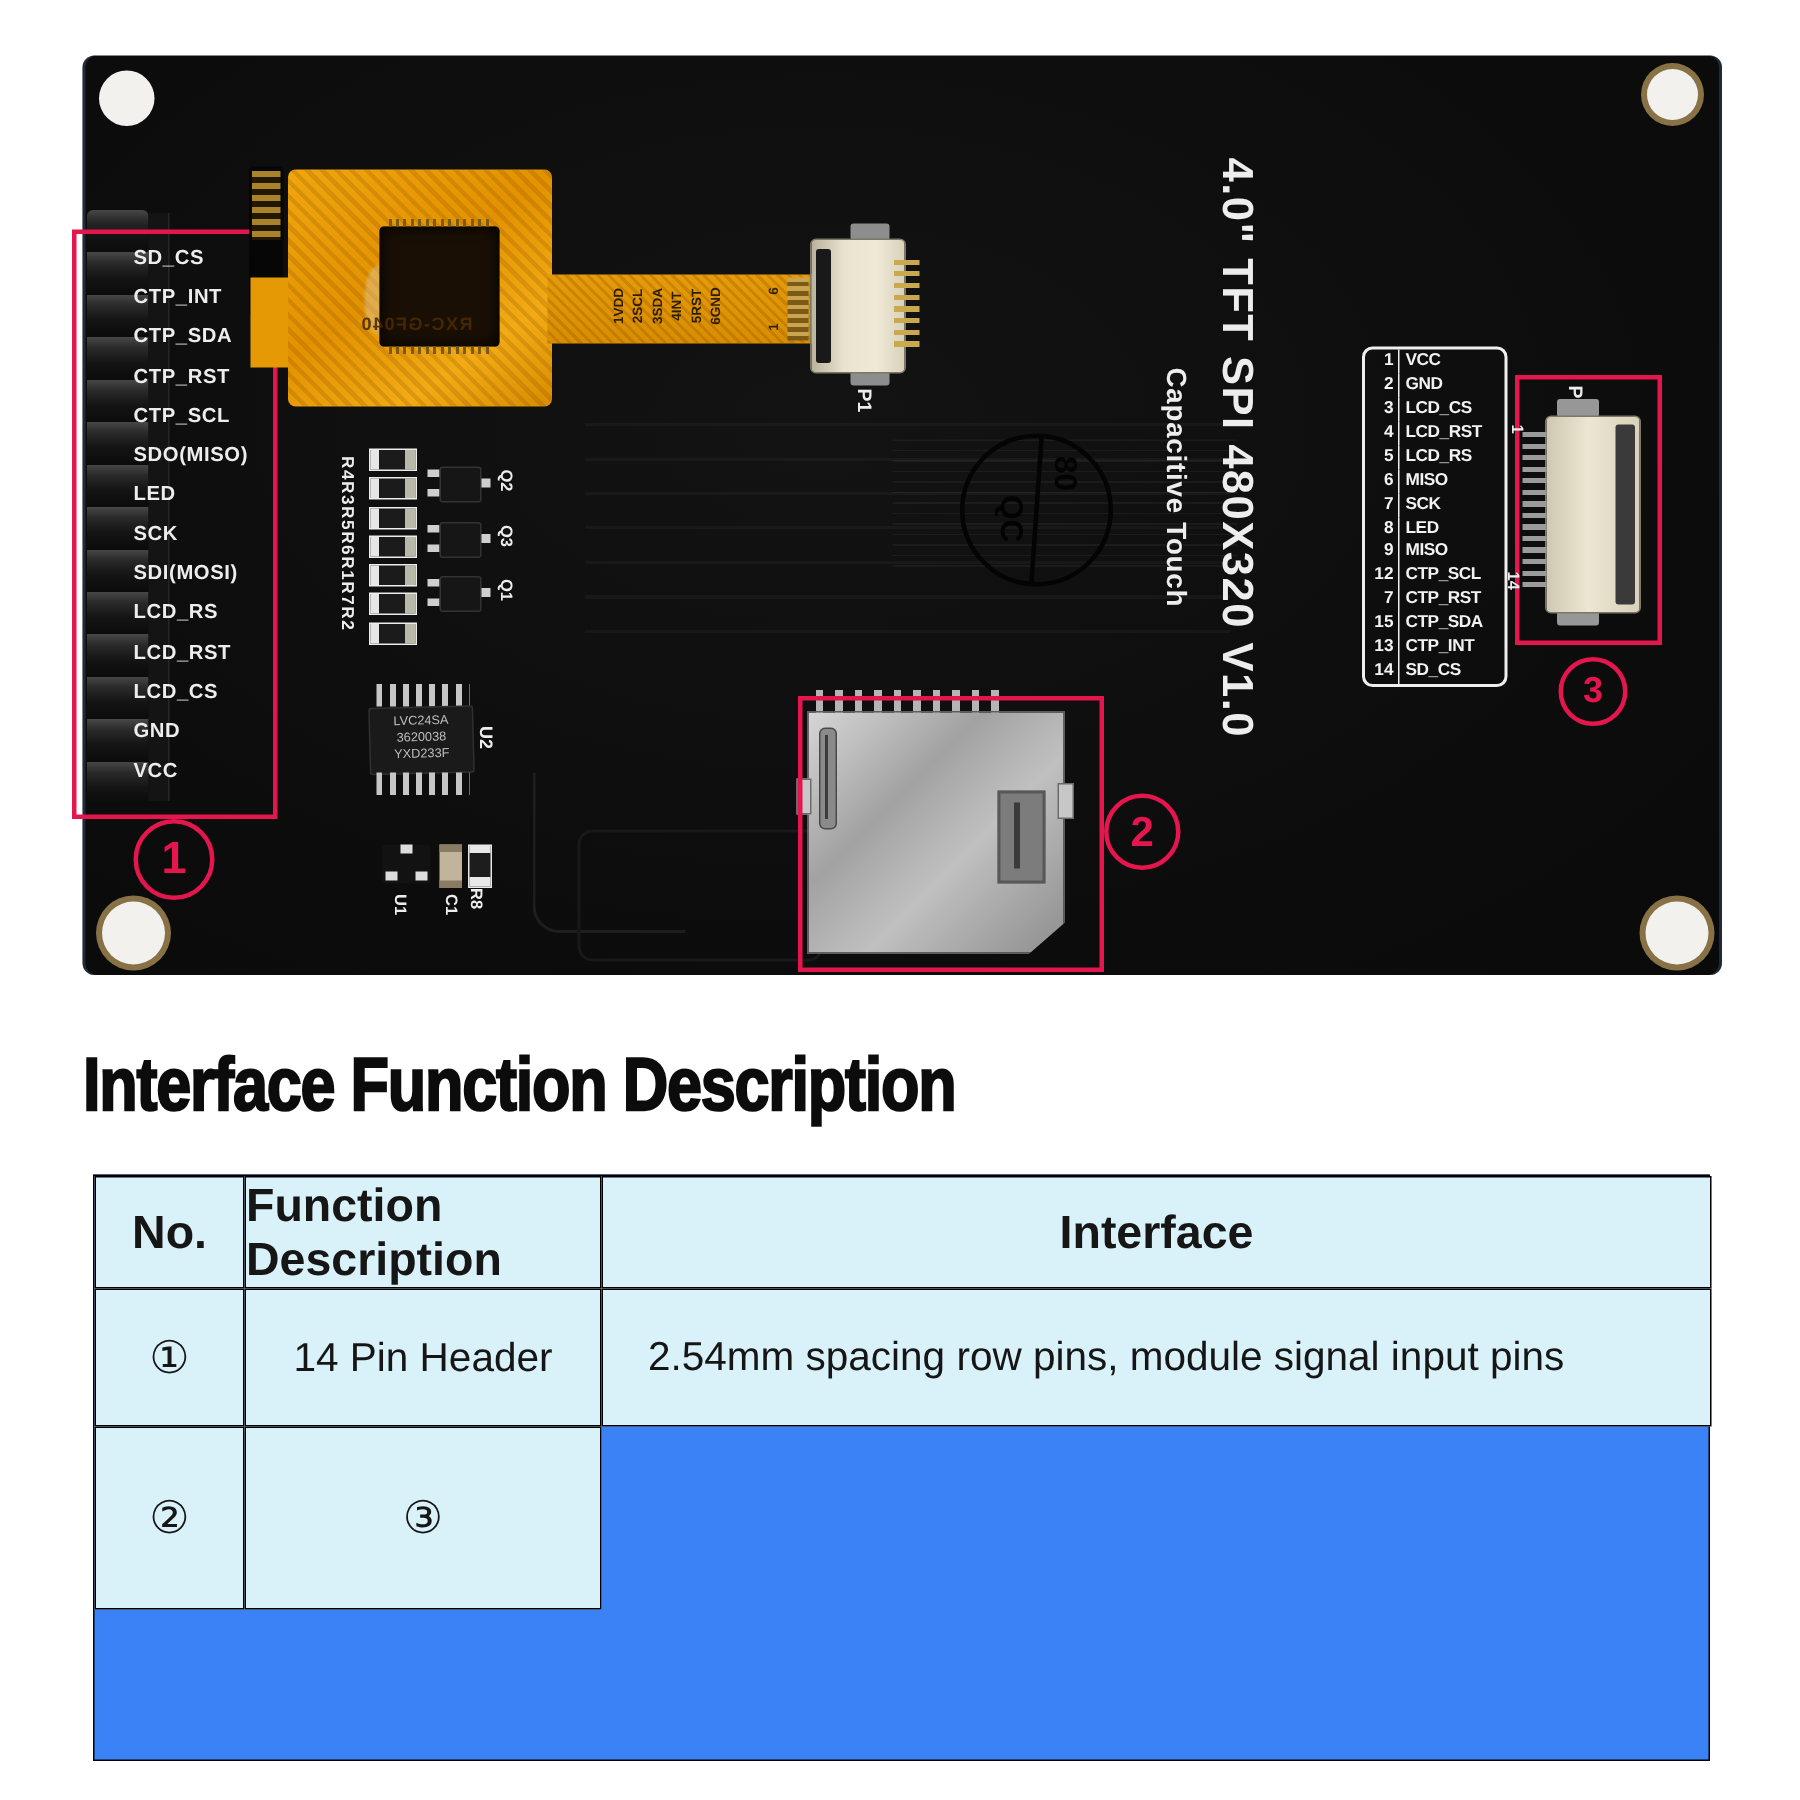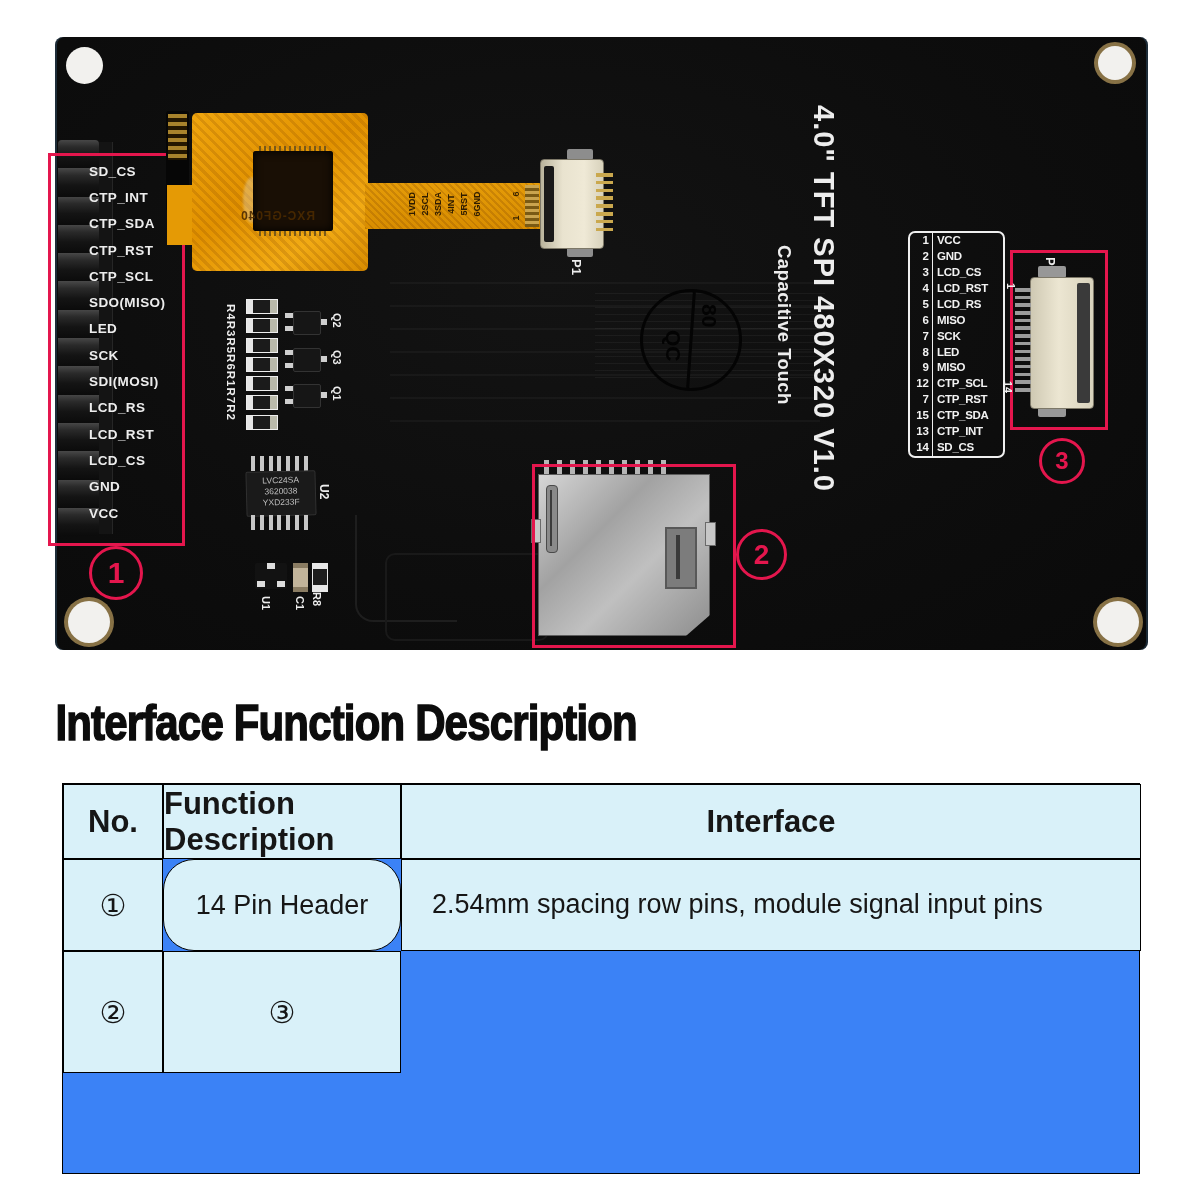--- a/index.html
+++ b/index.html
@@ -147,21 +147,21 @@
   .section-title{position:absolute;left:0;right:0;top:694px;color:#0c0c0c;}
   .section-title span{display:inline-block;font-size:50px;font-weight:bold;letter-spacing:-1px;
       transform:scaleX(.84);-webkit-text-stroke:1.5px #0c0c0c;}
   .ftable{position:absolute;left:62px;top:783px;width:1078px;display:grid;
       grid-template-columns:100px 238px 740px;grid-template-rows:75px 92px 122px 100px;
       border:1.5px solid #000;background:#3b82f6;box-sizing:border-box;}
   .ftable > div{background:#d9f1f9;border:1.2px solid #000;display:flex;align-items:center;
       justify-content:center;color:#161616;}
   .ftable .th{font-weight:bold;font-size:31px;}
   .ftable .no-cell{font-size:30px;}
-  .ftable .if-cell{font-size:27px;border-radius:31px;}
+  .ftable .if-cell{font-size:27px;}
   .ftable .desc-cell{font-size:27px;justify-content:flex-start;text-align:center;
       padding:0 14px 0 30px;line-height:1.32;}
 </style>
 </head>
 <body>
 
 <div id="page">
 
   <div id="board">
 

